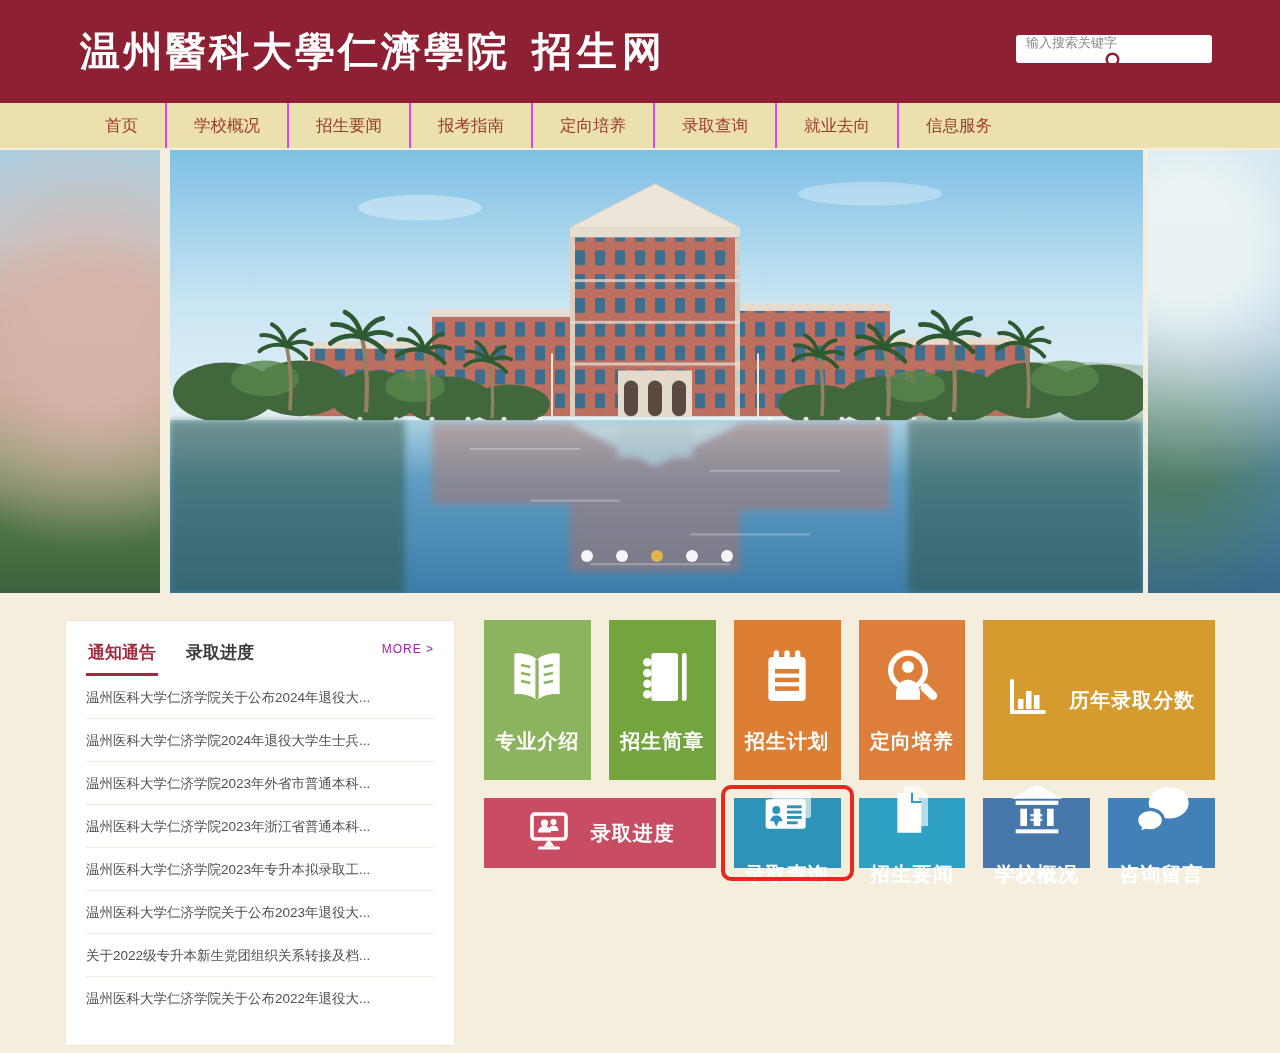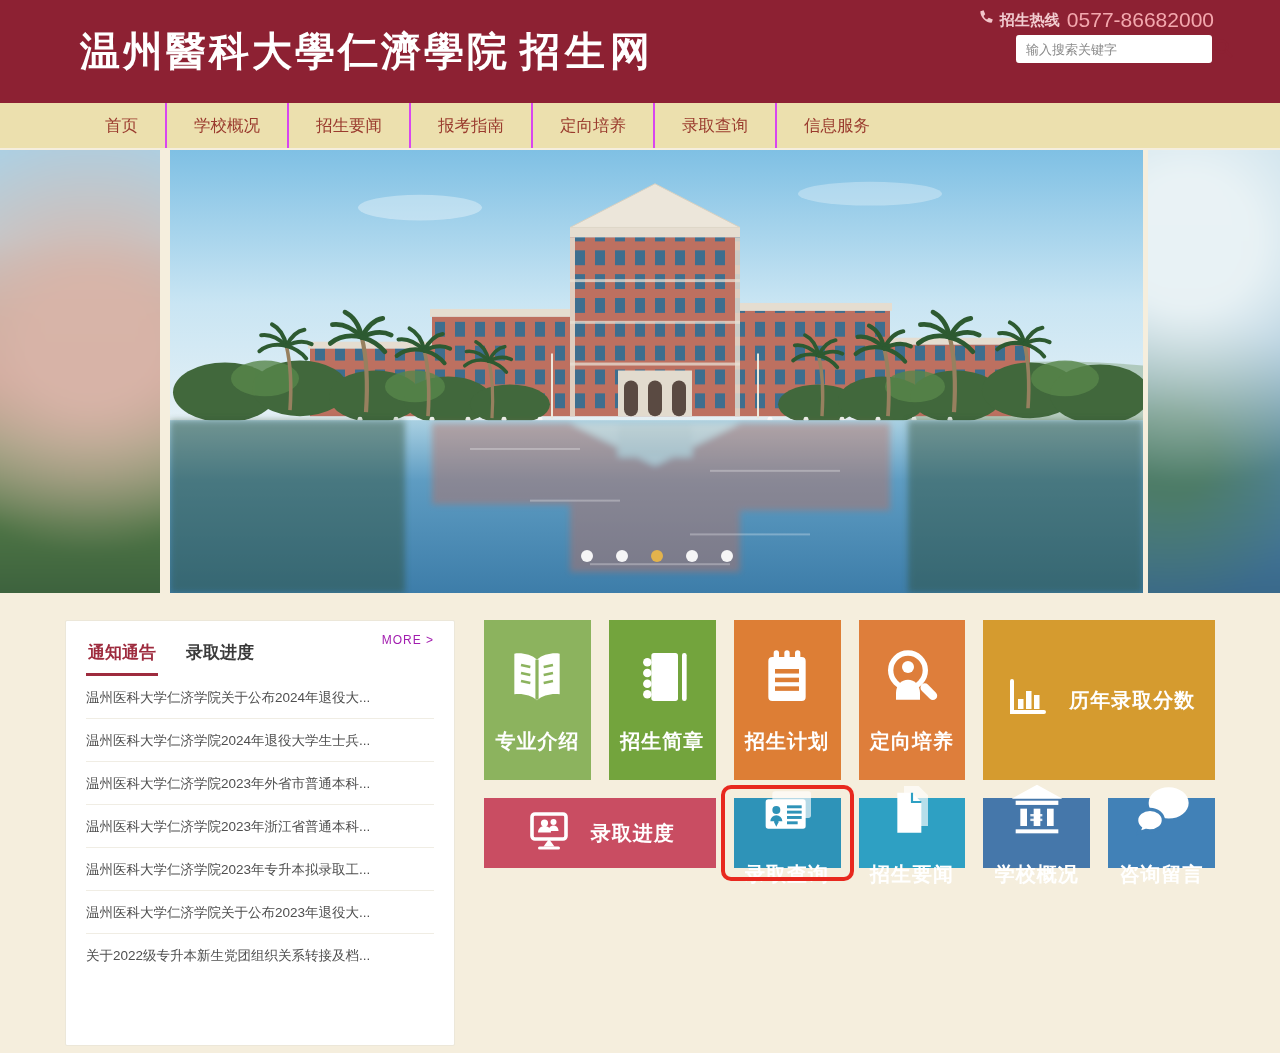--- a/index.html
+++ b/index.html
@@ -4,26 +4,26 @@
 <style>
   * { margin:0; padding:0; box-sizing:border-box; }
   html,body { width:1280px; height:1053px; overflow:hidden; }
   body { background:#f5eedd; font-family:"Liberation Sans","DejaVu Sans",sans-serif; }
 
   
   .header { position:relative; height:103px; background:#8d2133; }
   .site-title { position:absolute; left:80px; top:24px; color:#fff;
     font-family:"Liberation Serif","DejaVu Serif",serif; font-weight:bold;
     font-size:40px; letter-spacing:3px; white-space:nowrap; }
-  .site-title .suffix { margin-left:10px; letter-spacing:5px; }
+  .site-title .suffix { margin-left:22px; letter-spacing:5px; }
   .hotline { position:absolute; right:66px; top:8px; display:flex; align-items:center; gap:7px; }
   .hotline .lbl { color:#f2cdd1; font-size:15px; font-weight:bold; }
   .hotline .num { color:#f3a8ae; font-size:21px; }
   .search-box { position:absolute; right:68px; top:35px; width:196px; height:28px;
-    background:#fff; border-radius:3px; display:flex; align-items:center; }
+    background:#fff; border-radius:3px; display:flex; align-items:center;flex-direction:column; }
   .search-box input { flex:1; border:none; outline:none; background:transparent;
     padding:0 10px; font-size:13px; color:#333; font-family:inherit; }
   .search-box input::placeholder { color:#8a8a8a; }
   .search-btn { width:32px; height:28px; border:none; background:transparent; cursor:pointer;
     display:flex; align-items:center; justify-content:center; }
 
   
   .nav { height:45px; background:#ece0ae; }
   .nav ul { list-style:none; display:flex; margin-left:78px; }
   .nav li { border-right:2px solid #d946ef; }
@@ -49,21 +49,21 @@
   .dots { position:absolute; left:170px; width:973px; bottom:32px;
     display:flex; justify-content:center; gap:23px; }
   .dot { width:12px; height:12px; border-radius:50%; background:rgba(255,255,255,.92); cursor:pointer; }
   .dot.active { background:#e3b34c; }
 
   
   .content { width:1150px; margin:26px auto 0; display:flex; gap:29px; }
 
   .notices-panel { width:390px; height:426px; background:#fff; border:1px solid #ece7d9;
     border-radius:2px; padding:12px 20px 6px; }
-  .tabs-row { display:flex; align-items:flex-start; }
+  .tabs-row { display:flex; align-items:center; }
   .tab { font-size:17px; font-weight:bold; color:#3a3a3a; padding:8px 2px 9px;
     margin-right:26px; cursor:pointer; border-bottom:3px solid transparent; }
   .tab.active { color:#9e2b3e; border-bottom-color:#9e2b3e; }
   .more-link { margin-left:auto; font-size:12px; color:#a21caf; cursor:pointer;
     padding-bottom:12px; letter-spacing:1px; }
   .notice-list { list-style:none; }
   .notice-list li { height:43px; line-height:43px; border-bottom:1px solid #f0ede4;
     font-size:13.5px; color:#4f4f4f; white-space:nowrap; overflow:hidden;
     text-overflow:ellipsis; cursor:pointer; }
   .notice-list li:last-child { border-bottom:none; }
@@ -81,29 +81,20 @@
   .tile.hl::after { content:""; position:absolute; inset:-13px; border:4px solid #e8281e;
     border-radius:10px; pointer-events:none; }
 </style>
 </head>
 <body>
 
 <div class="header">
   <div class="site-title">
     <span>温州醫科大學仁濟學院</span><span class="suffix">招生网</span>
   </div>
-  <div class="hotline">
-    <span>
-      <svg width="16" height="16" viewBox="0 0 16 16">
-          <path d="M3.4 1.2 C2.8 6.6 9.4 13.2 14.8 12.6 l1-3.2 -4.1-1.6 -1.6 1.6 C8.2 8.6 7.4 7.8 6.6 5.9 l1.6-1.6 -1.6-4.1z" fill="#f2c4c9"></path>
-        </svg>
-    </span>
-    <span class="lbl">招生热线</span>
-    <span class="num">0577-86682000</span>
-  </div>
   <div class="search-box">
     <input type="text" placeholder="输入搜索关键字" style="">
     <button class="search-btn">
       <span>
         <svg width="22" height="22" viewBox="0 0 22 22">
             <circle cx="9.5" cy="9.5" r="5.8" fill="none" stroke="#8d2133" stroke-width="2.4"></circle>
             <line x1="14" y1="14" x2="19" y2="19" stroke="#8d2133" stroke-width="2.6" stroke-linecap="round"></line>
           </svg>
       </span>
     </button>
@@ -122,20 +113,23 @@
         <a>招生要闻</a>
       </li>
     <li>
         <a>报考指南</a>
       </li>
     <li>
         <a>定向培养</a>
       </li>
     <li>
         <a>录取查询</a>
+      </li>
+    <li>
+        <a>就业去向</a>
       </li>
     <li>
         <a>信息服务</a>
       </li>
   </ul>
 </div>
 
 <div class="hero">
   <div class="sliver sliver-left">
       <div class="sliver-inner"></div>
@@ -291,20 +285,21 @@
       <span class="more-link"><span>MORE</span> <span>&gt;</span></span>
     </div>
     <ul class="notice-list">
       <li>温州医科大学仁济学院关于公布2024年退役大...</li>
       <li>温州医科大学仁济学院2024年退役大学生士兵...</li>
       <li>温州医科大学仁济学院2023年外省市普通本科...</li>
       <li>温州医科大学仁济学院2023年浙江省普通本科...</li>
       <li>温州医科大学仁济学院2023年专升本拟录取工...</li>
       <li>温州医科大学仁济学院关于公布2023年退役大...</li>
       <li>关于2022级专升本新生党团组织关系转接及档...</li>
+      <li>温州医科大学仁济学院关于公布2022年退役大...</li>
     </ul>
   </div>
 
   <div class="tiles-grid">
 
     <div class="tile" style="--bg: #8cb35e;">
       <span>
         <svg viewBox="0 0 48 48">
             <path d="M24 11 C20 7 12 5.5 7 6.5 V37 c5-1 13 .5 17 4.5 4-4 12-5.5 17-4.5 V6.5 C36 5.5 28 7 24 11z" fill="#fff"></path>
             <path d="M24 11 v30" style="stroke:var(--bg)" stroke-width="2.4" fill="none"></path>

